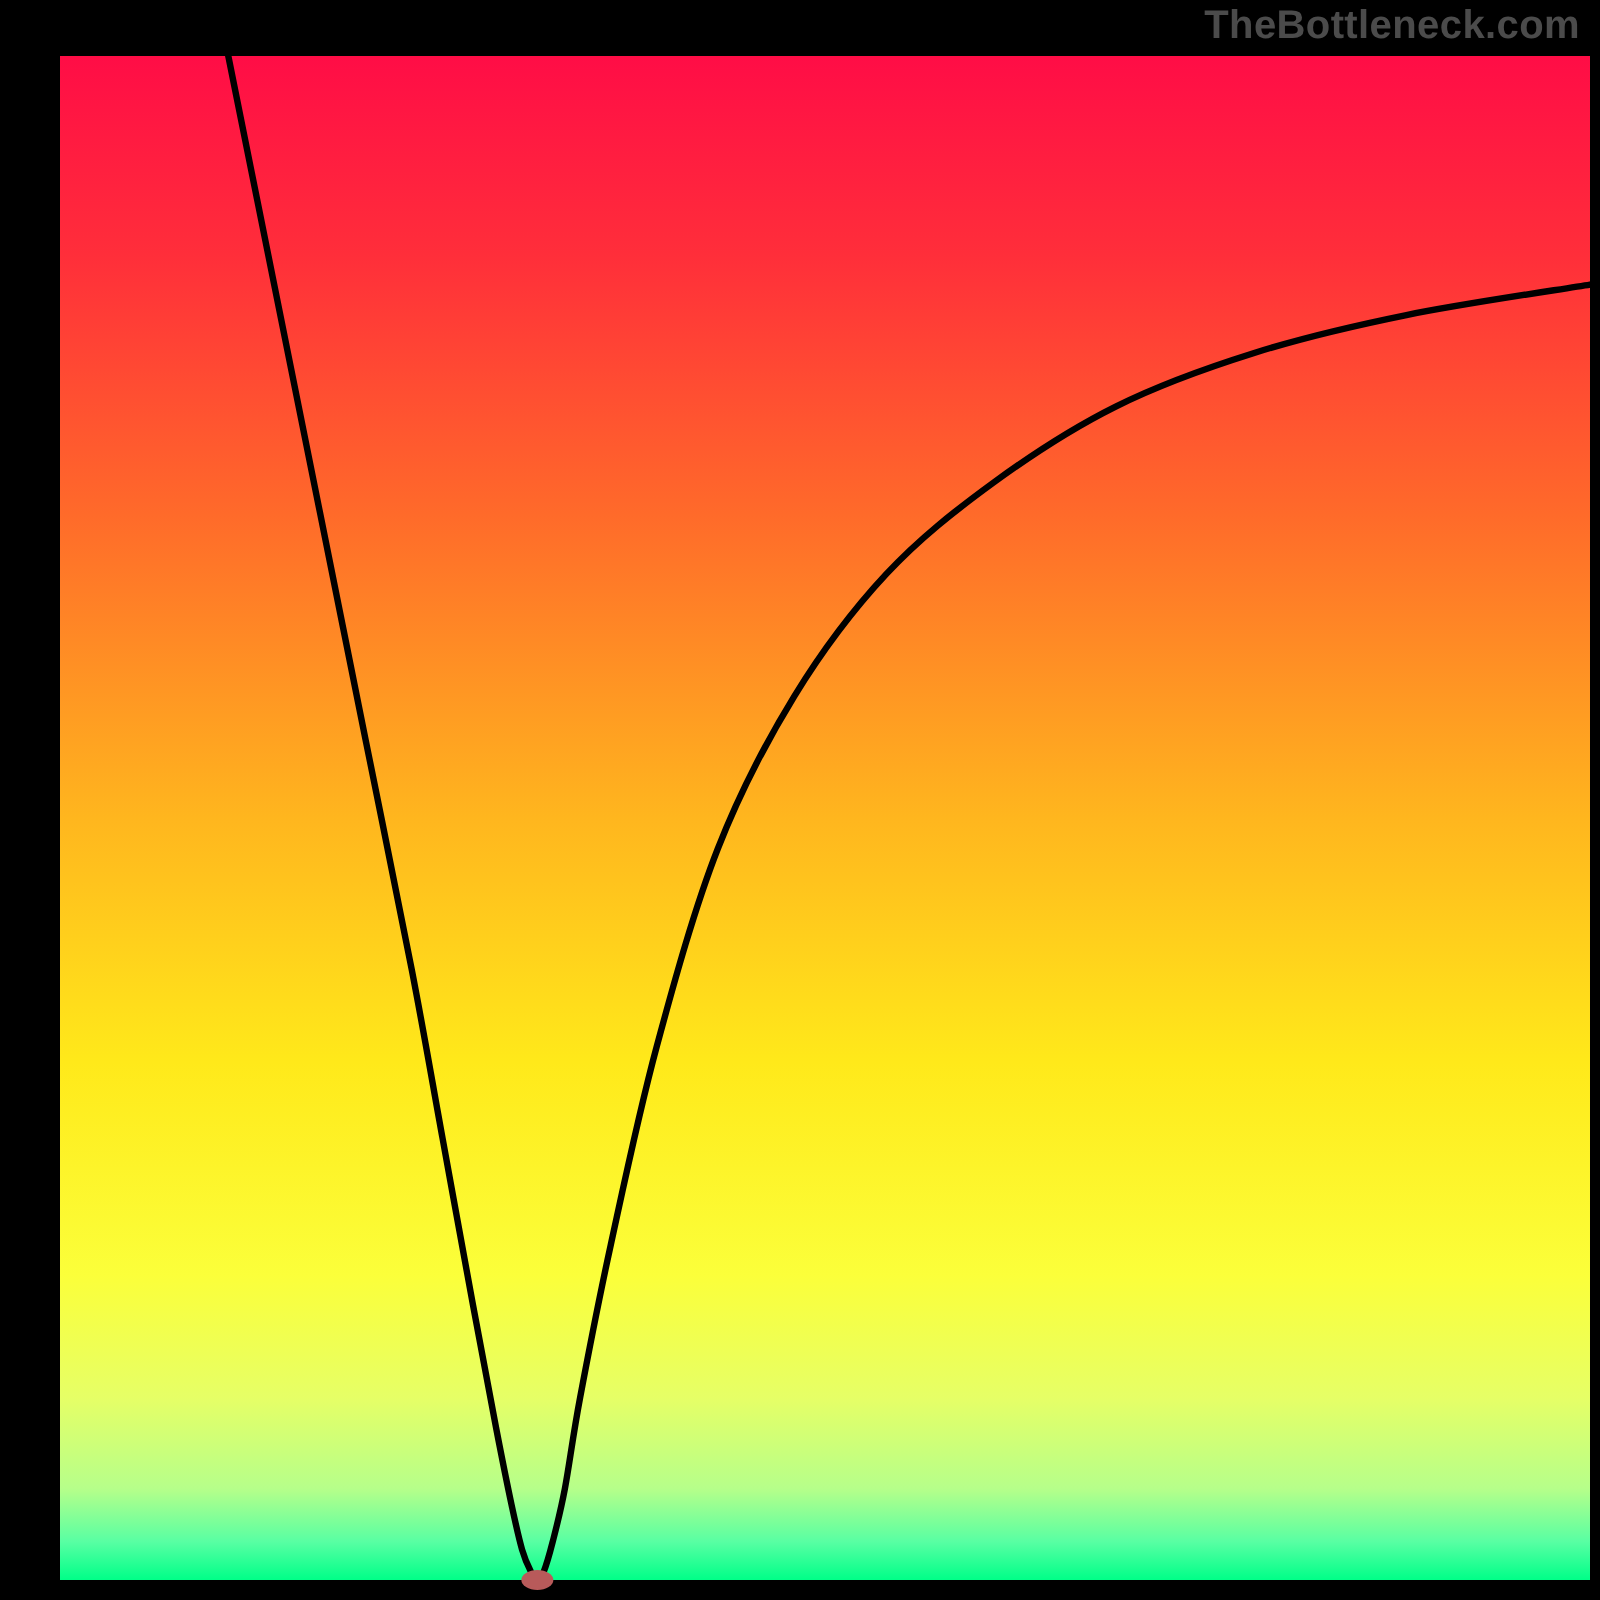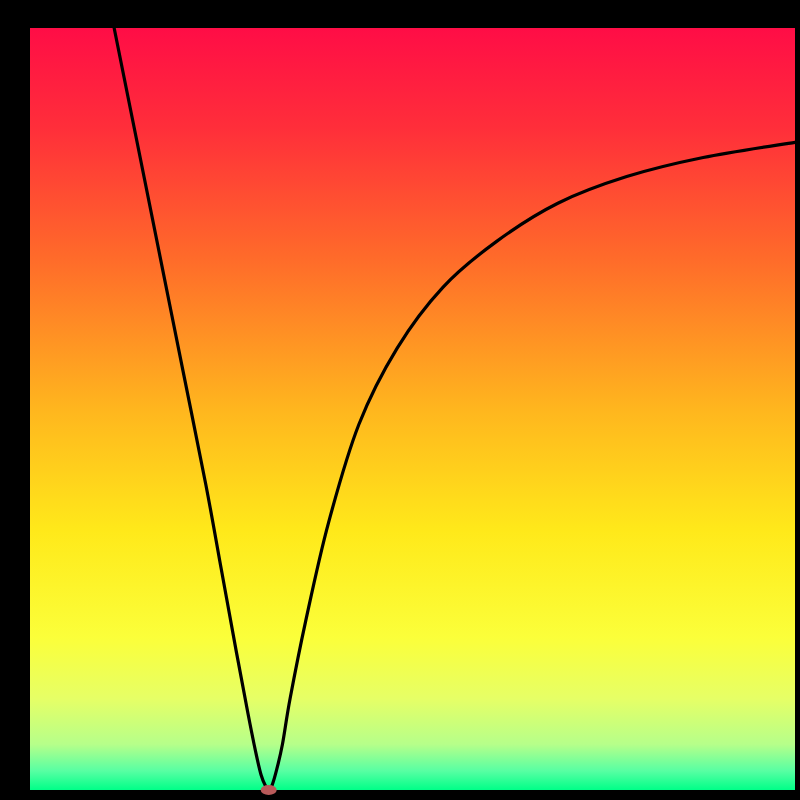--- a/index.html
+++ b/index.html
@@ -28,20 +28,21 @@
     user-select: none;
   }
   svg {
     display: block;
   }
 </style>
 </head>
 <body>
 
 <div class="frame">
+  <div class="watermark">TheBottleneck.com</div>
   <svg id="chart-svg" width="800" height="800">
       <defs>
         <linearGradient id="bg-grad" x1="0" y1="0" x2="0" y2="1">
           <stop offset="0%" stop-color="#ff0d46"></stop>
           <stop offset="13%" stop-color="#ff2e3a"></stop>
           <stop offset="30%" stop-color="#ff6a2a"></stop>
           <stop offset="50%" stop-color="#ffb61e"></stop>
           <stop offset="66%" stop-color="#ffe91a"></stop>
           <stop offset="80%" stop-color="#fbff3a"></stop>
           <stop offset="88%" stop-color="#e6ff66"></stop>

